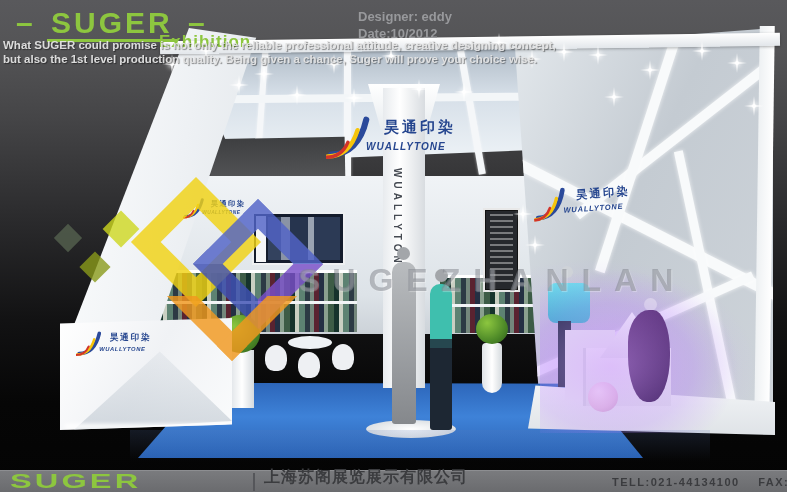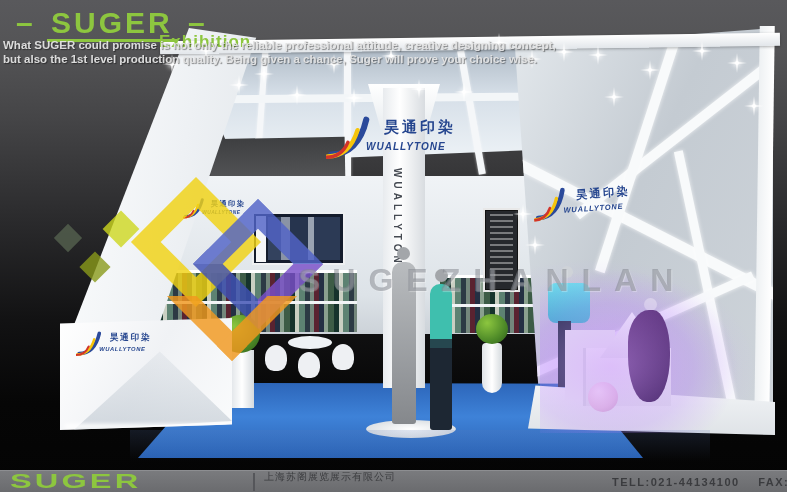--- a/index.html
+++ b/index.html
@@ -159,21 +159,21 @@
   .desc{position:absolute;left:3px;top:39px;width:558px;font-size:11.5px;font-weight:bold;
     color:rgba(228,228,228,.95);line-height:13.5px;text-shadow:1px 1px 1px rgba(0,0,0,.45);}
 
   
   .footer{position:absolute;left:0;top:470px;width:787px;height:22px;z-index:7;
     background:linear-gradient(#7a7b7e,#6a6b6e);border-top:1px solid #8d8e91;}
   .f-logo{position:absolute;left:10px;top:-2px;font-size:21px;font-weight:900;color:#8dc63f;
     letter-spacing:2px;transform:scaleX(1.55);transform-origin:left center;line-height:24px;}
   .f-div{position:absolute;left:253px;top:2px;width:2px;height:18px;background:#55565a;}
   .f-co{position:absolute;left:264px;top:1px;line-height:10.5px;}
-  .f-cn{font-size:10px;font-weight:normal;color:#3b3c3f;letter-spacing:1px;}
+  .f-cn{font-size:16px;font-weight:bold;color:#3b3c3f;letter-spacing:1px;}
   .f-en{font-size:9.5px;font-weight:bold;color:#46474a;letter-spacing:.5px;}
   .f-contact{position:absolute;left:612px;top:5px;font-size:11px;font-weight:bold;color:#3b3c3f;
     letter-spacing:1.5px;white-space:nowrap;}
   .f-contact span{margin-right:14px;}
 </style>
 </head>
 <body>
 
 <div class="canvas">
 
@@ -313,20 +313,22 @@
   </div>
 
   <div class="header">
     <div class="hl">
       <span>–</span>
       <span class="hl-main">SUGER</span>
       <span>–</span>
     </div>
     <div class="hl-sub">Exhibition</div>
     <div class="meta">
+      <div>Designer: eddy</div>
+      <div>Date:10/2012</div>
     </div>
     <div class="desc">What SUGER could promise is not only the reliable professional attitude, creative designing concept, but also the 1st level production quality. Being given a chance, Suger will prove your choice wise.</div>
   </div>
 
   <div class="footer">
     <div class="f-logo">SUGER</div>
     <div class="f-div"></div>
     <div class="f-co">
       <div class="f-cn">上海苏阁展览展示有限公司</div>
     </div>

